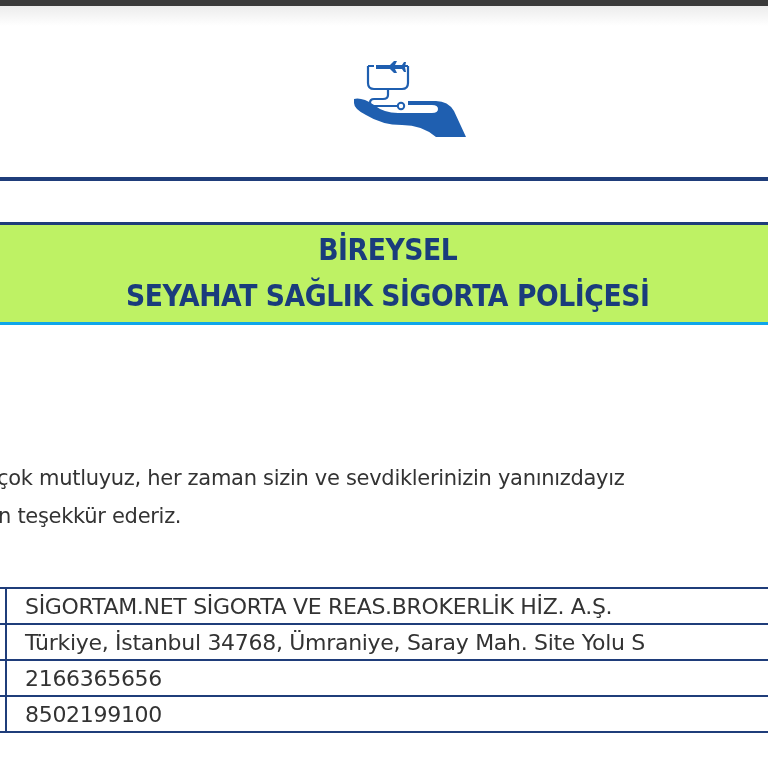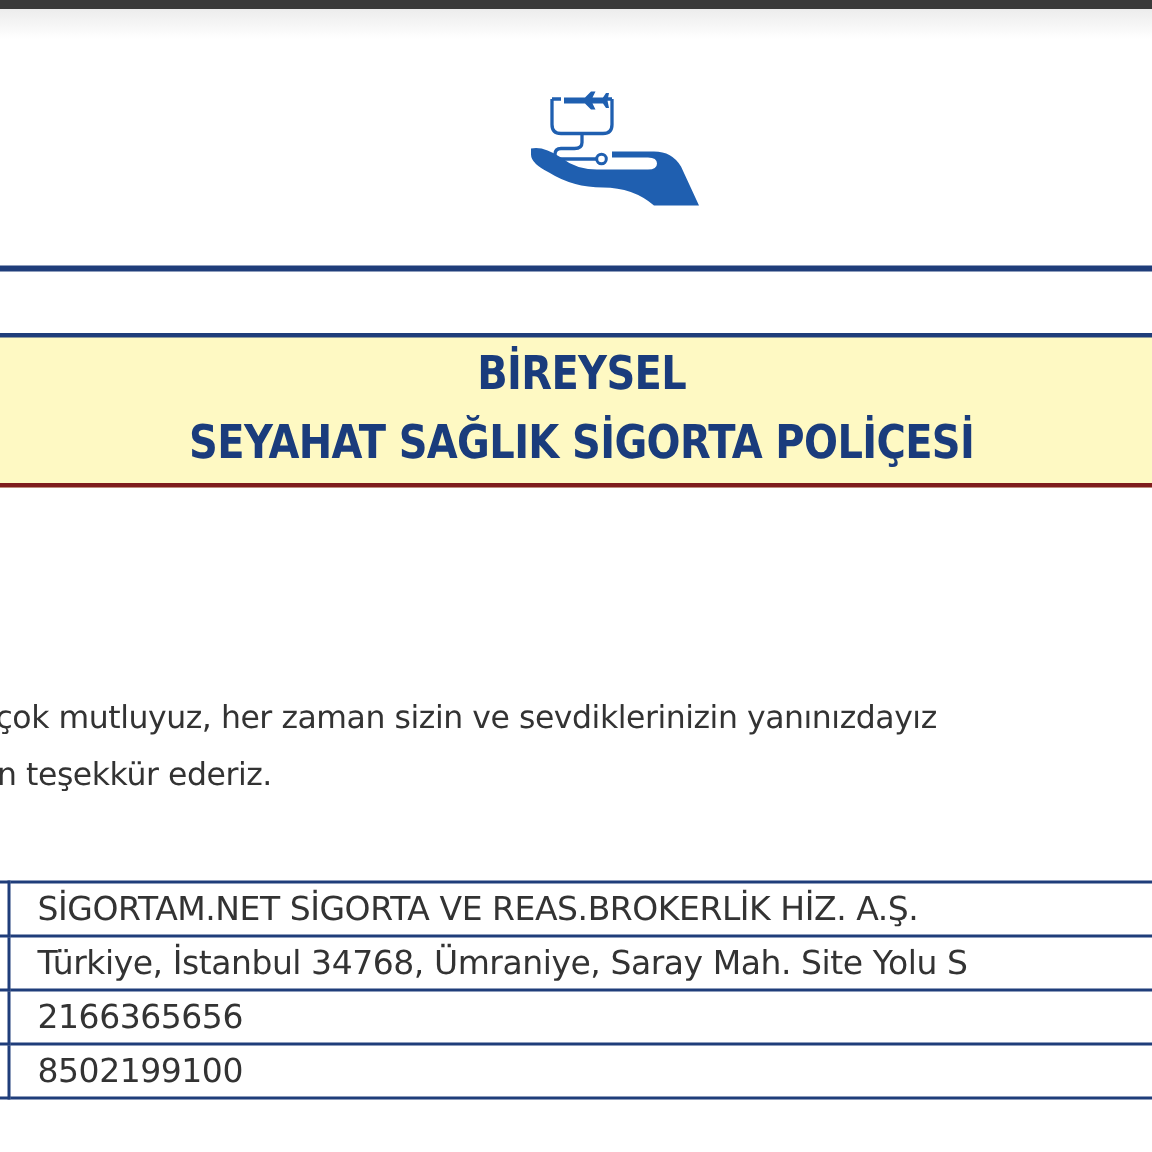--- a/index.html
+++ b/index.html
@@ -31,23 +31,23 @@
     .rule {
       position: absolute;
       left: 0;
       width: 768px;
       background: #1f3d7a;
     }
     .title-band {
       position: absolute;
       left: 0; top: 222px;
       width: 768px; height: 103px;
-      background: #fef9c3;
+      background: #bef264;
       border-top: 3px solid #1f3d7a;
-      border-bottom: 3px solid #7f1d1d;
+      border-bottom: 3px solid #0ea5e9;
       box-sizing: border-box;
     }
     .title-line {
       position: absolute;
       left: 0;
       width: 768px;
       text-align: center;
       color: #1a3c7c;
       font-family: "DejaVu Sans", sans-serif;
       font-weight: bold;

